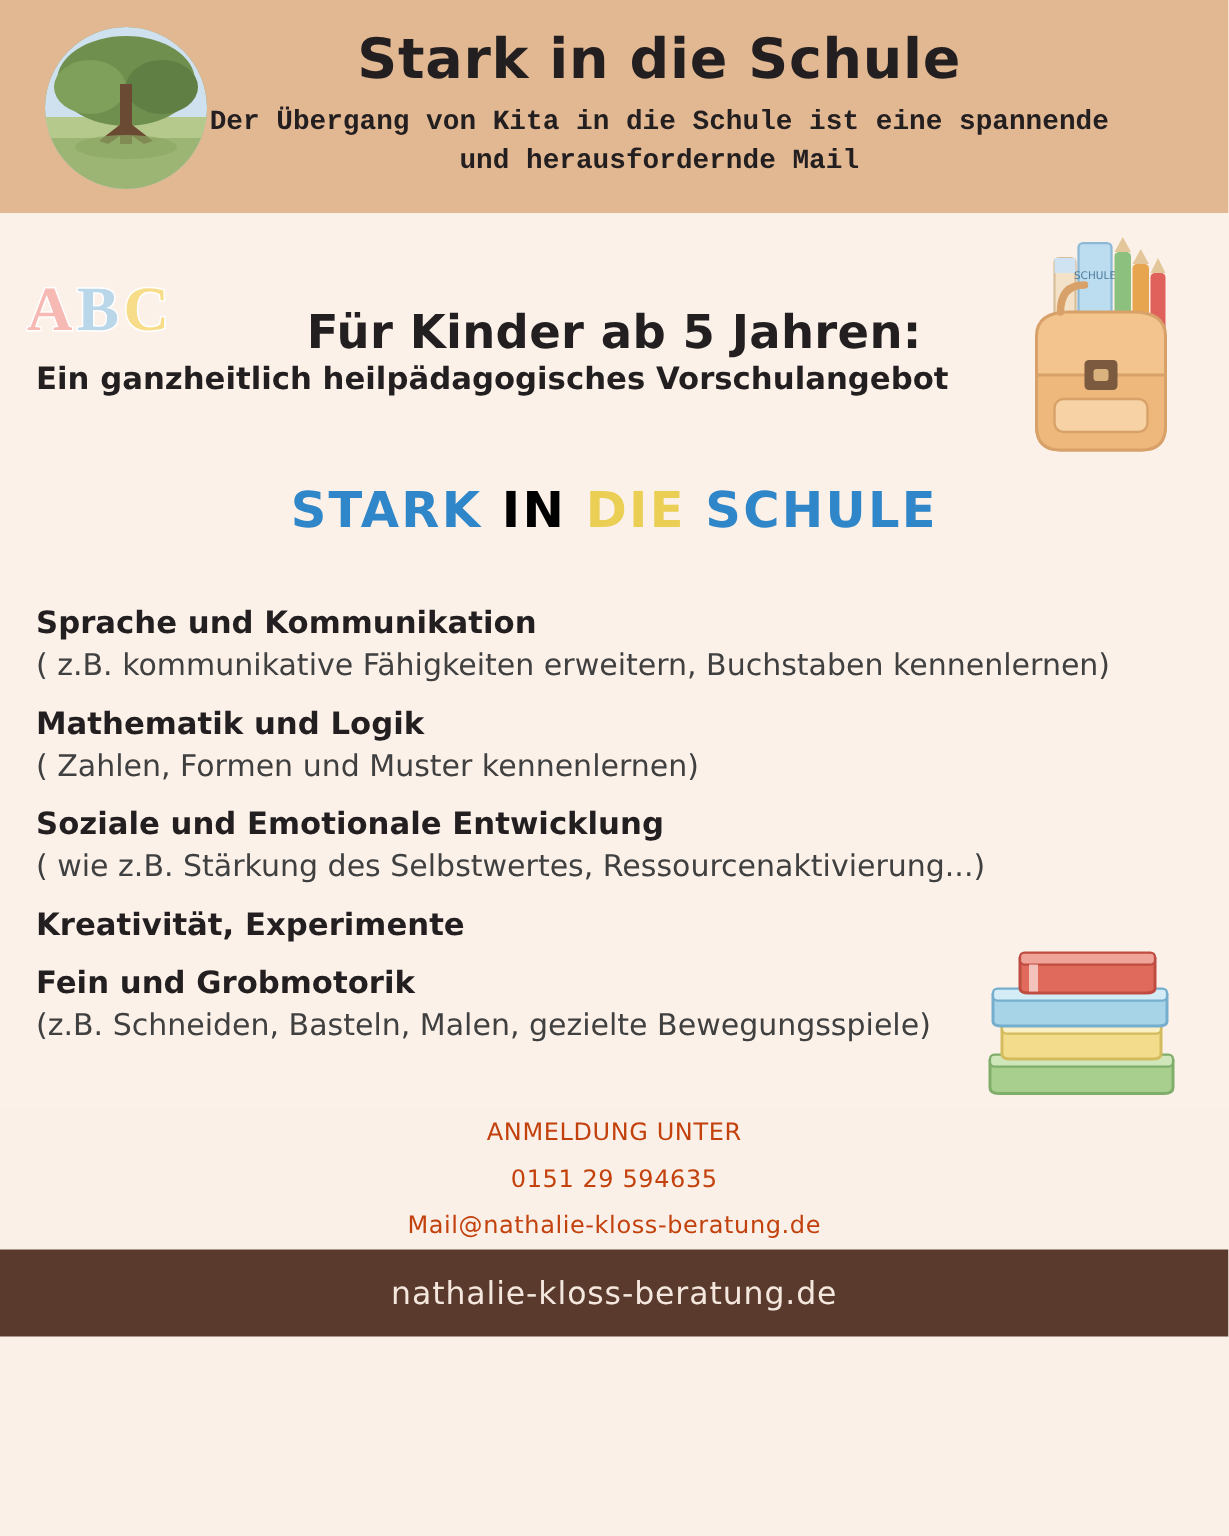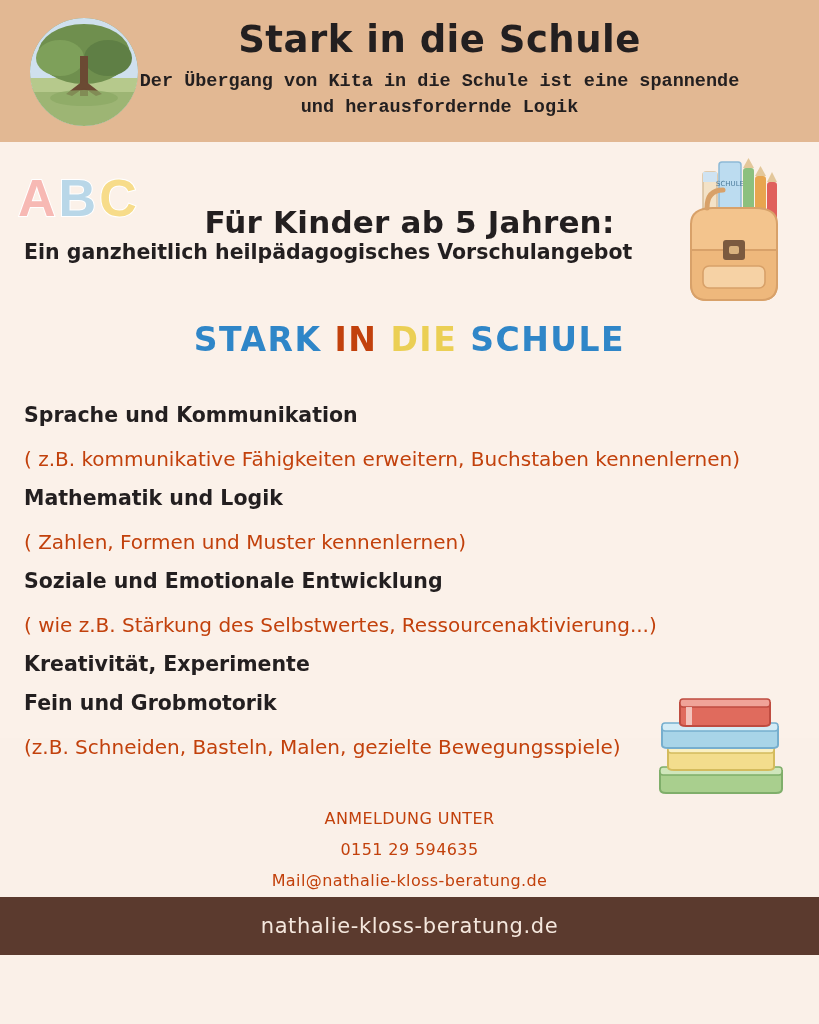--- a/index.html
+++ b/index.html
@@ -69,24 +69,24 @@
   .content {
     flex: 1 1 auto;
     position: relative;
     padding: 0 24px;
   }
 
   
   .abc {
     position: absolute;
     left: 18px;
-    top: 30px;
-    font-family: Liberation Sans, sans-serif;
-    font-weight: bold;
-    font-size: 52px;
+    top: 44px;
+    font-family: Liberation Serif, serif;
+    font-weight: bold;
+    font-size: 42px;
     letter-spacing: 3px;
     line-height: 1;
   }
   .abc .a { color: #f7b9b4; }
   .abc .b { color: #b9d7e8; }
   .abc .c { color: #f7dc8a; }
   .abc span {
     -webkit-text-stroke: 2px #ffffff;
     paint-order: stroke fill;
     text-shadow: 0 0 0 #fff;
@@ -126,39 +126,39 @@
   }
 
   .title-color {
     text-align: center;
     margin-top: 56px;
     font-weight: bold;
     font-size: 33px;
     letter-spacing: 1.5px;
   }
   .title-color .w1 { color: #2f86c8; }
-  .title-color .w2 { color: #c2410c; }
+  .title-color .w2 { color: #000000; }
   .title-color .w3 { color: #ebcf54; }
   .title-color .w4 { color: #2f86c8; }
 
   .topics {
     margin-top: 44px;
     text-align: left;
   }
   .topic-head {
     font-weight: bold;
     font-size: 20.5px;
     color: #231f20;
     margin-top: 15px;
   }
   .topic-head:first-child { margin-top: 0; }
   .topic-sub {
     font-size: 20px;
-    color: #c2410c;
-    margin-top: 20px;
+    color: #404040;
+    margin-top: 4px;
   }
 
   .contact {
     margin-top: 44px;
     text-align: center;
   }
   .contact div {
     font-size: 16px;
     color: #c2410c;
     line-height: 1.95;
@@ -206,21 +206,21 @@
           <path d="M54 62 L36 76 L42 78 L54 70 Z" fill="#6b4a33"></path>
           <path d="M54 62 L72 76 L66 78 L54 70 Z" fill="#6b4a33"></path>
           <ellipse cx="54" cy="80" rx="34" ry="8" fill="#8aa864" opacity="0.7"></ellipse>
         </g>
       </svg>
     </div>
 
     <div class="header-text">
       <div class="header-title">Stark in die Schule</div>
       <div class="header-sub">Der Übergang von Kita in die Schule ist eine spannende</div>
-      <div class="header-sub" style="margin-top:0">und herausfordernde Logik</div>
+      <div class="header-sub" style="margin-top:0">und herausfordernde Mail</div>
     </div>
   </div>
 
   <div class="content">
 
     <div class="abc">
       <span class="a">A</span><span class="b">B</span><span class="c">C</span>
     </div>
 
     <div class="backpack">

